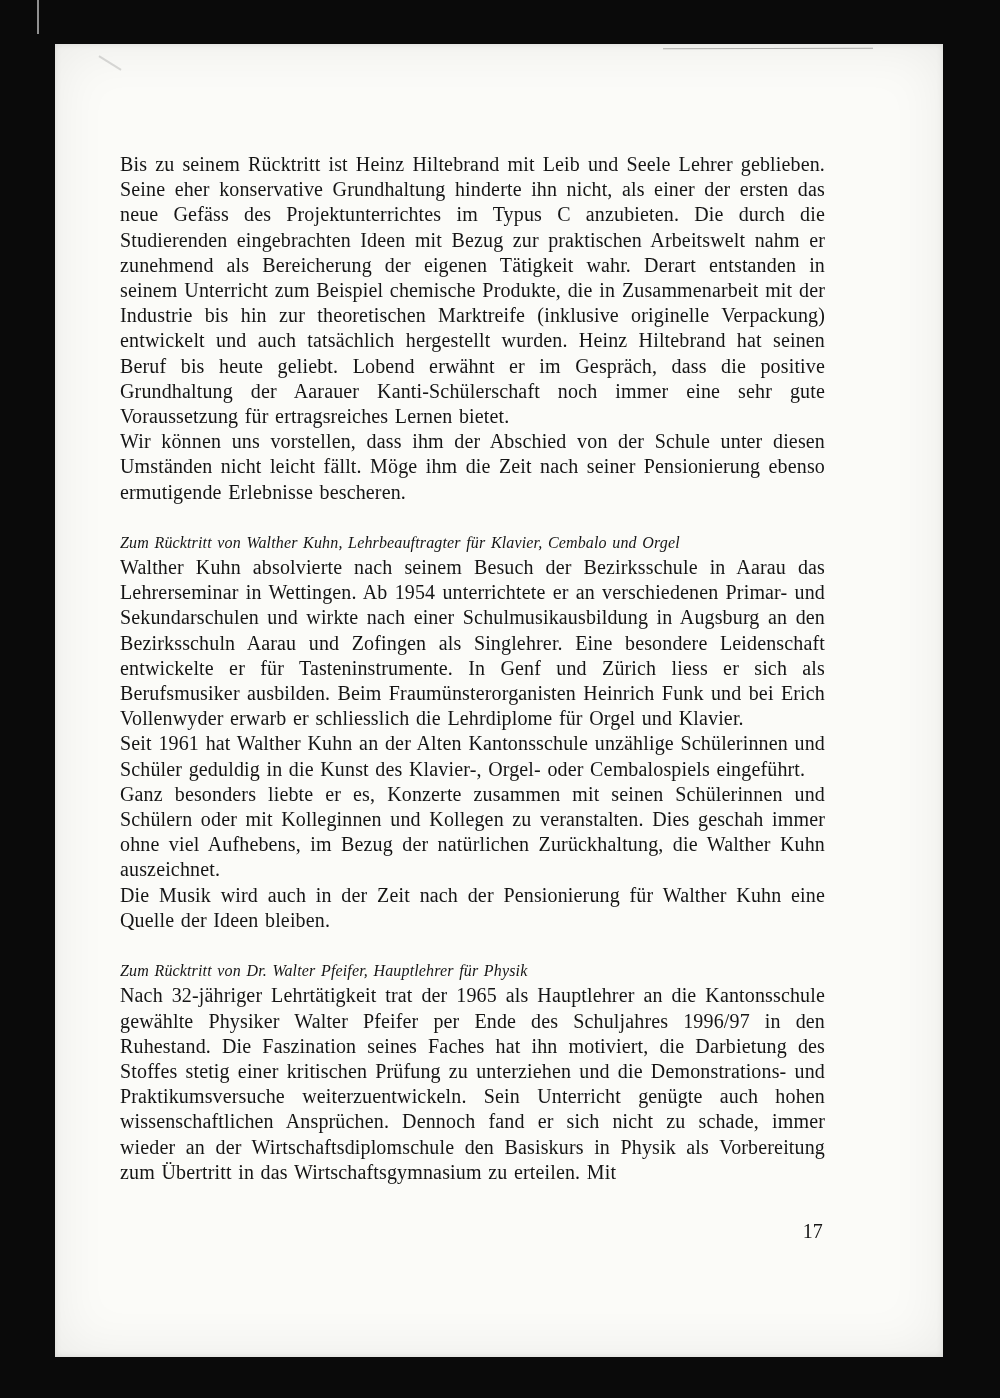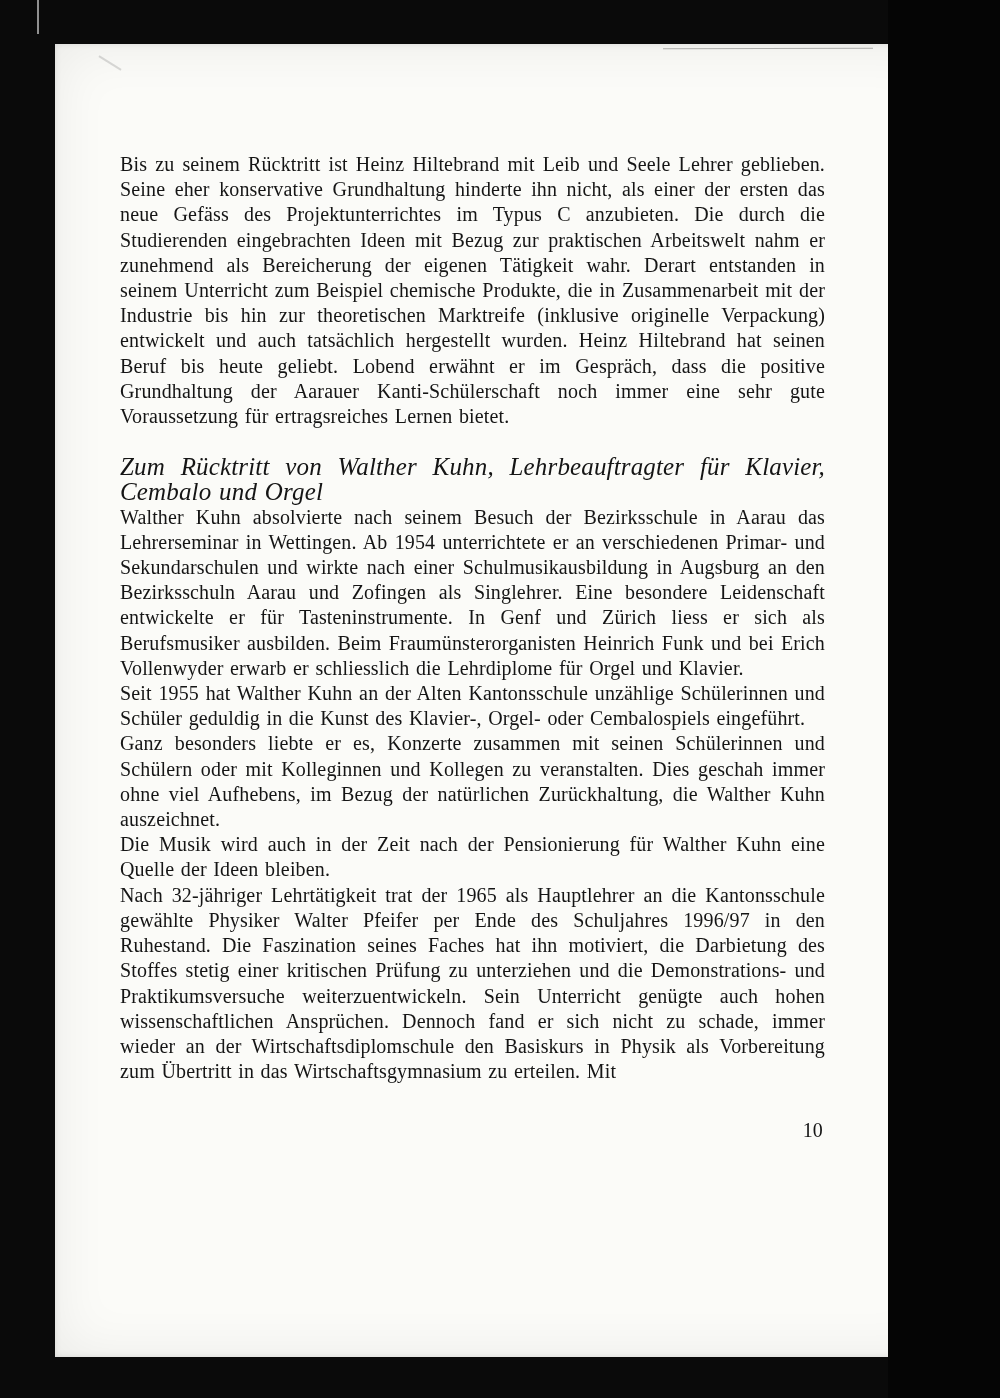--- a/index.html
+++ b/index.html
@@ -2,21 +2,21 @@
 <html><head>
 <meta charset="utf-8">
 <style>
   html, body {
     margin: 0;
     padding: 0;
     background: #050505;
   }
   .scan-canvas {
     position: relative;
-    width: 888px;
+    width: 1000px;
     height: 1398px;
     background: #0a0a0a;
     overflow: hidden;
   }
   
   .edge-tick {
     position: absolute;
     left: 37px;
     top: 0;
     width: 2px;
@@ -61,21 +61,21 @@
     line-height: 25.2px;
     letter-spacing: 0.15px;
     word-spacing: 1.4px;
     text-align: justify;
   }
   .text-block p {
     margin: 0;
   }
   .text-block .subheading {
     margin: 25px 0 0 0;
-    font-size: 25px;
+    font-size: 16px;
     font-weight: normal;
     font-style: italic;
     text-align: justify;
   }
   .page-number {
     margin-top: 34px;
     text-align: right;
     padding-right: 2px;
   }
 </style>
@@ -88,31 +88,33 @@
 
   <div class="page">
 
     <div class="artifact-top-right"></div>
     <div class="artifact-top-left"></div>
 
     <div class="text-block">
 
       <p>Bis zu seinem Rücktritt ist Heinz Hiltebrand mit Leib und Seele Lehrer geblieben. Seine eher konservative Grundhaltung hinderte ihn nicht, als einer der ersten das neue Gefäss des Projektunterrichtes im Typus C anzubieten. Die durch die Studierenden eingebrachten Ideen mit Bezug zur praktischen Arbeitswelt nahm er zunehmend als Bereicherung der eigenen Tätigkeit wahr. Derart entstanden in seinem Unterricht zum Beispiel chemische Produkte, die in Zusammenarbeit mit der Industrie bis hin zur theoretischen Marktreife (inklusive originelle Verpackung) entwickelt und auch tatsächlich hergestellt wurden. Heinz Hiltebrand hat seinen Beruf bis heute geliebt. Lobend erwähnt er im Gespräch, dass die positive Grundhaltung der Aarauer Kanti-Schülerschaft noch immer eine sehr gute Voraussetzung für ertragsreiches Lernen bietet.</p>
 
+      <p>Wir können uns vorstellen, dass ihm der Abschied von der Schule unter diesen Umständen nicht leicht fällt. Möge ihm die Zeit nach seiner Pensionierung ebenso ermutigende Erlebnisse bescheren.</p>
 
       <h2 class="subheading">Zum Rücktritt von Walther Kuhn, Lehrbeauftragter für Klavier, Cembalo und Orgel</h2>
 
       <p>Walther Kuhn absolvierte nach seinem Besuch der Bezirksschule in Aarau das Lehrerseminar in Wettingen. Ab 1954 unterrichtete er an verschiedenen Primar- und Sekundarschulen und wirkte nach einer Schulmusikausbildung in Augsburg an den Bezirksschuln Aarau und Zofingen als Singlehrer. Eine besondere Leidenschaft entwickelte er für Tasteninstrumente. In Genf und Zürich liess er sich als Berufsmusiker ausbilden. Beim Fraumünsterorganisten Heinrich Funk und bei Erich Vollenwyder erwarb er schliesslich die Lehrdiplome für Orgel und Klavier.</p>
 
-      <p>Seit 1955 hat Walther Kuhn an der Alten Kantonsschule unzählige Schülerinnen und Schüler geduldig in die Kunst des Klavier-, Orgel- oder Cembalospiels eingeführt.</p>
+      <p>Seit 1961 hat Walther Kuhn an der Alten Kantonsschule unzählige Schülerinnen und Schüler geduldig in die Kunst des Klavier-, Orgel- oder Cembalospiels eingeführt.</p>
 
       <p>Ganz besonders liebte er es, Konzerte zusammen mit seinen Schülerinnen und Schülern oder mit Kolleginnen und Kollegen zu veranstalten. Dies geschah immer ohne viel Aufhebens, im Bezug der natürlichen Zurückhaltung, die Walther Kuhn auszeichnet.</p>
 
       <p>Die Musik wird auch in der Zeit nach der Pensionierung für Walther Kuhn eine Quelle der Ideen bleiben.</p>
 
+      <h2 class="subheading">Zum Rücktritt von Dr. Walter Pfeifer, Hauptlehrer für Physik</h2>
 
       <p>Nach 32-jähriger Lehrtätigkeit trat der 1965 als Hauptlehrer an die Kantonsschule gewählte Physiker Walter Pfeifer per Ende des Schuljahres 1996/97 in den Ruhestand. Die Faszination seines Faches hat ihn motiviert, die Darbietung des Stoffes stetig einer kritischen Prüfung zu unterziehen und die Demonstrations- und Praktikumsversuche weiterzuentwickeln. Sein Unterricht genügte auch hohen wissenschaftlichen Ansprüchen. Dennoch fand er sich nicht zu schade, immer wieder an der Wirtschaftsdiplomschule den Basiskurs in Physik als Vorbereitung zum Übertritt in das Wirtschaftsgymnasium zu erteilen. Mit</p>
 
-      <div class="page-number">10</div>
+      <div class="page-number">17</div>
 
     </div>
   </div>
 </div>
 
 </body></html>

